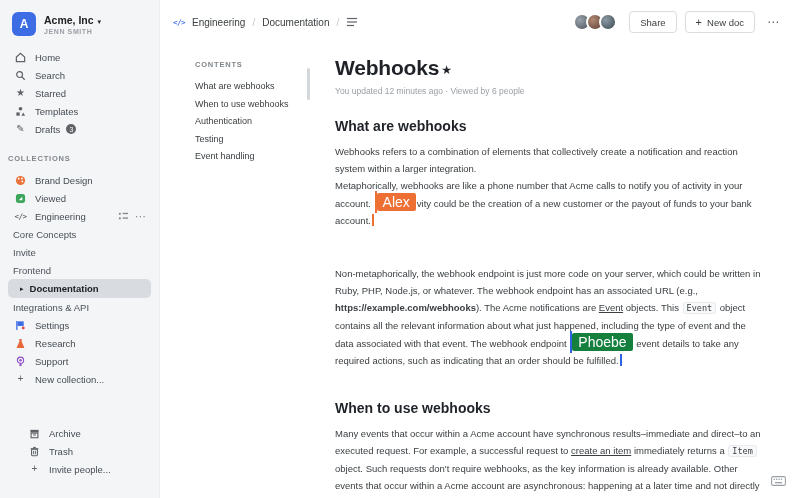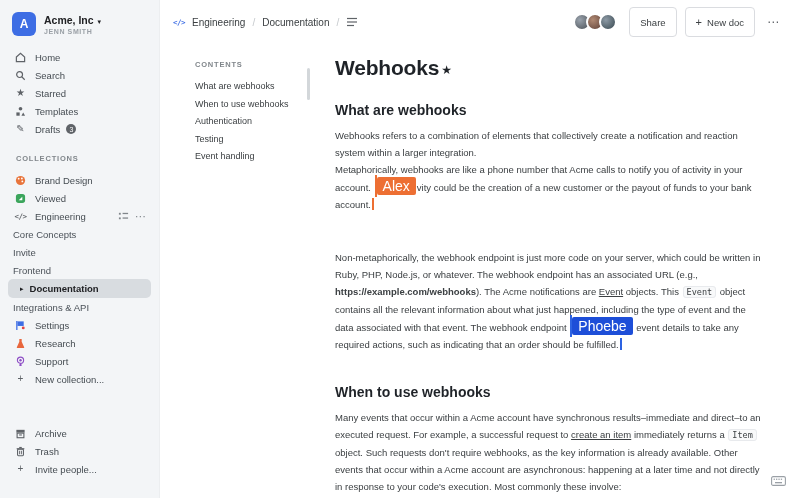--- a/index.html
+++ b/index.html
@@ -11,45 +11,45 @@
   .ws { display:flex; gap:8px; align-items:center; padding:12px 10px 12px 12px; cursor:pointer; }
   .ws-avatar { width:24px; height:24px; border-radius:6px; background:#3D6DE4; color:#fff; font-size:12px; font-weight:700; display:flex; align-items:center; justify-content:center; flex:0 0 auto; }
   .ws-name { font-size:10.5px; font-weight:700; color:#202124; white-space:nowrap; }
   .ws-caret { font-size:7px; color:#202124; margin-left:4px; }
   .ws-user { font-size:7px; font-weight:700; color:#9aa0a6; letter-spacing:0.6px; margin-top:2px; }
 
   .srow { display:flex; align-items:center; height:18px; padding-left:13px; font-size:9.5px; color:#454c52; cursor:pointer; white-space:nowrap; }
   .srow .sic { width:15px; display:inline-flex; justify-content:center; align-items:center; margin-right:7px; flex:0 0 auto; color:#5f6368; }
   .srow.sub { color:#4a5158; }
   .badge { margin-left:6px; background:#5f6368; color:#fff; border-radius:50%; width:10px; height:10px; font-size:7px; display:inline-flex; align-items:center; justify-content:center; }
-  .sec-label { font-size:7.5px; font-weight:700; letter-spacing:0.8px; color:#80868b; padding-left:16px; margin:16px 0 8px; }
+  .sec-label { font-size:7.5px; font-weight:700; letter-spacing:0.8px; color:#80868b; padding-left:8px; margin:16px 0 8px; }
   .srow.selected-wrap { padding-left:8px; padding-right:8px; height:19px; }
   .sel-inner { background:#d8dce0; border-radius:5px; width:100%; height:100%; display:flex; align-items:center; padding-left:12px; }
   .sel-caret { font-size:7px; color:#202124; margin-right:6px; }
   .sel-label { font-size:9.5px; font-weight:700; color:#202124; }
   .row-end { margin-left:auto; display:flex; align-items:center; gap:6px; padding-right:12px; color:#80868b; }
   .more-dots { font-size:11px; letter-spacing:1px; color:#80868b; }
-  .footer-group { margin-top:36px; }
+  .footer-group { margin-top:36px;padding-left:14px; }
   .txt-ic { font-size:10px; line-height:1; }
   .code-ic { font-size:7.5px; font-weight:700; color:#3D6DE4; font-family:"DejaVu Sans Mono",monospace; letter-spacing:-0.5px; }
 
   
   .main { position:absolute; left:161px; top:0; width:639px; height:498px; background:#fff; }
   .main-header { height:44px; display:flex; align-items:center; justify-content:space-between; padding:0 16px 0 12px; }
   .crumb { display:flex; align-items:center; gap:7px; font-size:10px; color:#3c4043; }
   .crumb .sep { color:#c6cacd; }
   .crumb-item { cursor:pointer; }
   .hdr-right { display:flex; align-items:center; gap:8px; }
   .avatars { display:flex; margin-right:4px; }
   .av { width:18px; height:18px; border-radius:50%; border:2px solid #fff; margin-left:-5px; }
   .av:first-child { margin-left:0; }
   .av1 { background:radial-gradient(circle at 35% 35%, #9aa3ad, #4a5056); }
   .av2 { background:radial-gradient(circle at 35% 35%, #b08973, #5d4037); }
   .av3 { background:radial-gradient(circle at 35% 35%, #8d9aa5, #37474f); }
-  .btn { background:#fff; border:1px solid #dadce0; border-radius:4px; height:30px; padding:0 10px; font-size:9.5px; color:#3c4043; display:inline-flex; align-items:center; gap:5px; cursor:pointer; font-family:inherit; }
+  .btn { background:#fff; border:1px solid #dadce0; border-radius:4px; height:22px; padding:0 10px; font-size:9.5px; color:#3c4043; display:inline-flex; align-items:center; gap:5px; cursor:pointer; font-family:inherit; }
   .btn .plus { font-size:11px; color:#3c4043; }
   .hdr-more { font-size:12px; color:#5f6368; letter-spacing:1px; padding:0 4px; cursor:pointer; }
 
   .content-wrap { display:flex; position:relative; }
   .toc { width:150px; padding:16px 0 0 34px; flex:0 0 auto; }
   .toc-label { font-size:7.5px; font-weight:700; letter-spacing:0.8px; color:#80868b; margin-bottom:12px; }
   .toc-item { font-size:9px; color:#3c4043; margin-bottom:7.5px; cursor:pointer; white-space:nowrap; }
   .scroll-thumb { position:absolute; left:146px; top:24px; width:3px; height:32px; background:#d3d7da; border-radius:2px; }
 
   .doc { width:432px; margin-left:24px; padding-top:12px; }
@@ -61,21 +61,21 @@
   .h2.second { margin-top:31px; }
   .para { font-size:9.5px; line-height:17px; color:#3c4043; }
   .para.gap { margin-top:36px; }
 
   .seg-plain {}
   .seg-b { font-weight:700; }
   .seg-u { text-decoration:underline; cursor:pointer; }
   .seg-code { font-family:"DejaVu Sans Mono","Liberation Mono",monospace; font-size:8.5px; background:#f8f9fa; border:1px solid #e8eaed; border-radius:3px; padding:0 3px; margin:0 1px; }
   .seg-cursor-alex, .seg-cursor-phoebe { position:relative; color:#fff; border-radius:2px; padding:1px 6px; font-size:14px; margin:0 1px 0 3px; }
   .seg-cursor-alex { background:#ED6F33; }
-  .seg-cursor-phoebe { background:#1d4ed8; }
+  .seg-cursor-phoebe { background:#15803d; }
   .seg-cursor-alex::before, .seg-cursor-phoebe::before { content:""; position:absolute; left:-2px; top:-2px; bottom:-2px; width:2px; }
   .seg-cursor-alex::before { background:#ED6F33; }
   .seg-cursor-phoebe::before { background:#2D63E2; }
   .seg-caret-alex, .seg-caret-phoebe { display:inline-block; width:2px; height:12px; vertical-align:-2px; margin-left:1px; }
   .seg-caret-alex { background:#ED6F33; }
   .seg-caret-phoebe { background:#2D63E2; }
 
   .kbd-icon { position:absolute; right:14px; bottom:12px; color:#9aa0a6; cursor:pointer; }
   svg { display:block; }
 </style>
@@ -291,20 +291,21 @@
       <div class="toc-item">Authentication</div>
       <div class="toc-item">Testing</div>
       <div class="toc-item">Event handling</div>
     </nav>
 
     <article class="doc">
       <div class="doc-title">
         <h1>Webhooks</h1>
         <span class="title-star">★</span>
       </div>
+      <div class="doc-meta">You updated 12 minutes ago · Viewed by 6 people</div>
 
       <h2 class="h2">What are webhooks</h2>
       <p class="para"><span class="seg-plain">Webhooks refers to a combination of elements that collectively create a notification and reaction system within a larger integration.</span></p>
       <p class="para"><span class="seg-plain">Metaphorically, webhooks are like a phone number that Acme calls to notify you of activity in your account. </span><span class="seg-cursor-alex">Alex</span><span class="seg-plain">vity could be the creation of a new customer or the payout of funds to your bank account.</span><span class="seg-caret-alex"></span></p>
 
       <p class="para gap"><span class="seg-plain">Non-metaphorically, the webhook endpoint is just more code on your server, which could be written in Ruby, PHP, Node.js, or whatever. The webhook endpoint has an associated URL (e.g., </span><span class="seg-b">https://example.com/webhooks</span><span class="seg-plain">). The Acme notifications are </span><span class="seg-u">Event</span><span class="seg-plain"> objects. This </span><span class="seg-code">Event</span><span class="seg-plain"> object contains all the relevant information about what just happened, including the type of event and the data associated with that event. The webhook endpoint </span><span class="seg-cursor-phoebe">Phoebe</span><span class="seg-plain"> event details to take any required actions, such as indicating that an order should be fulfilled.</span><span class="seg-caret-phoebe"></span></p>
 
       <h2 class="h2 second">When to use webhooks</h2>
       <p class="para"><span class="seg-plain">Many events that occur within a Acme account have synchronous results–immediate and direct–to an executed request. For example, a successful request to </span><span class="seg-u">create an item</span><span class="seg-plain"> immediately returns a </span><span class="seg-code">Item</span><span class="seg-plain"> object. Such requests don't require webhooks, as the key information is already available. Other events that occur within a Acme account are asynchronous: happening at a later time and not directly in response to your code's execution. Most commonly these involve:</span></p>
 

